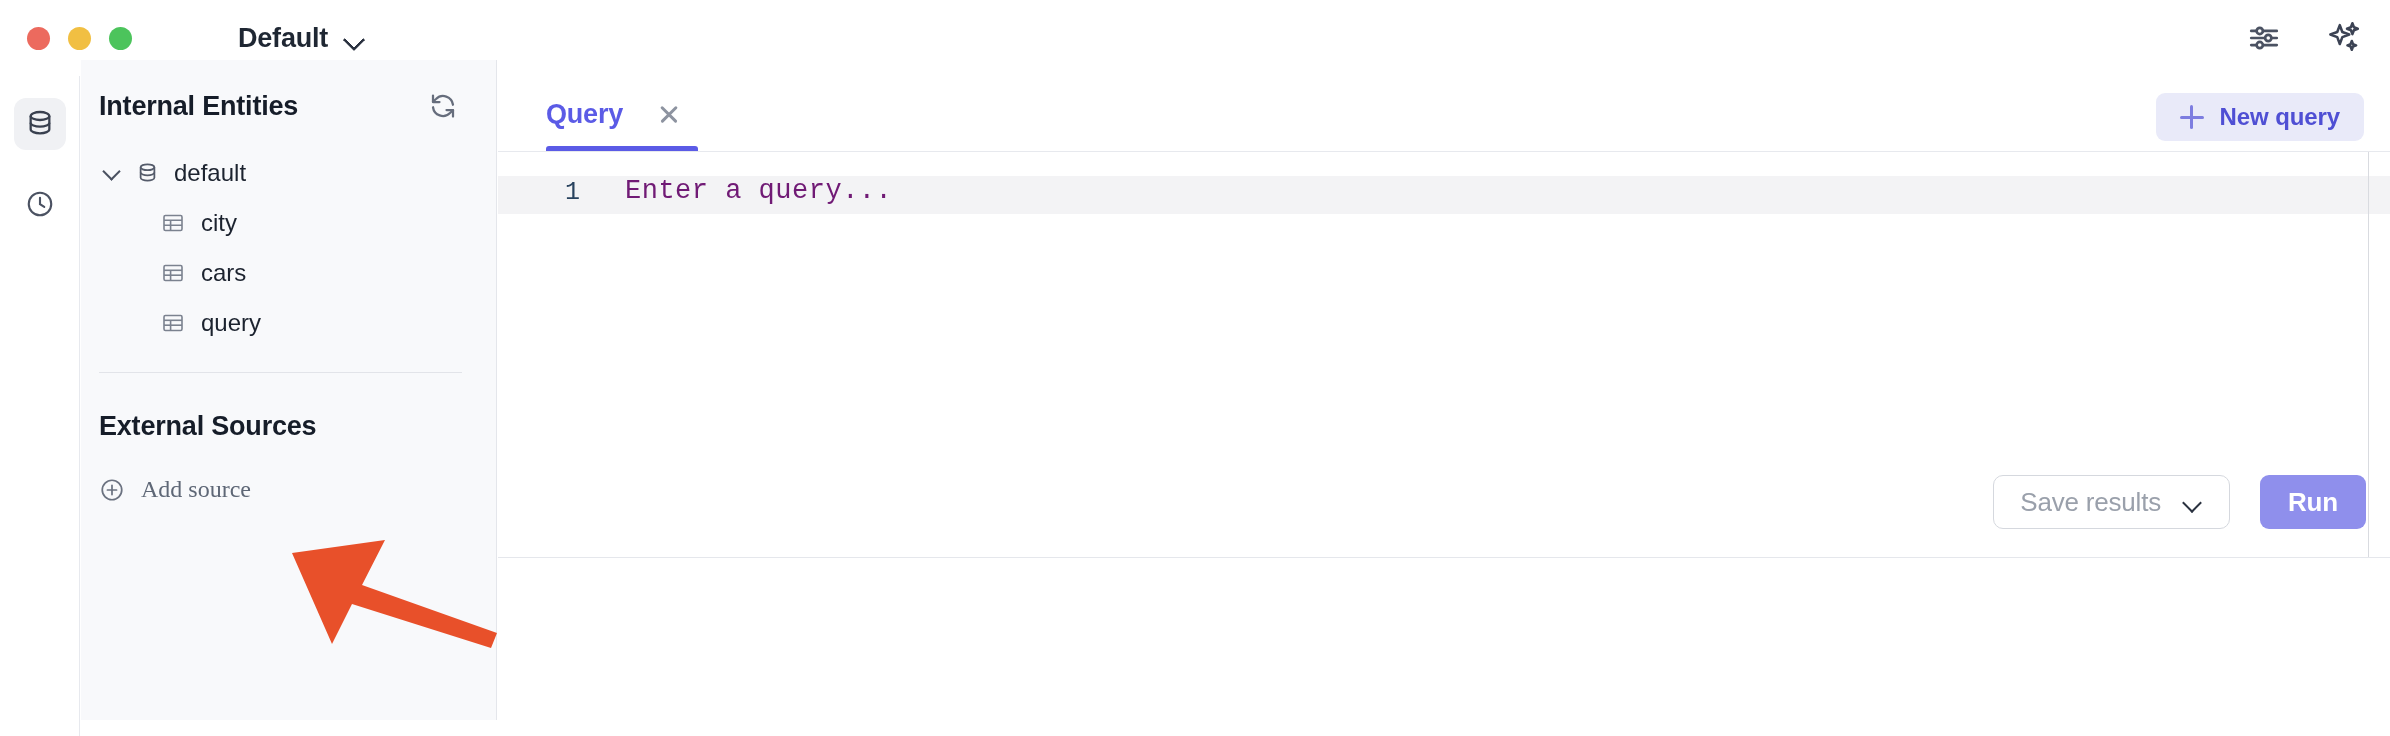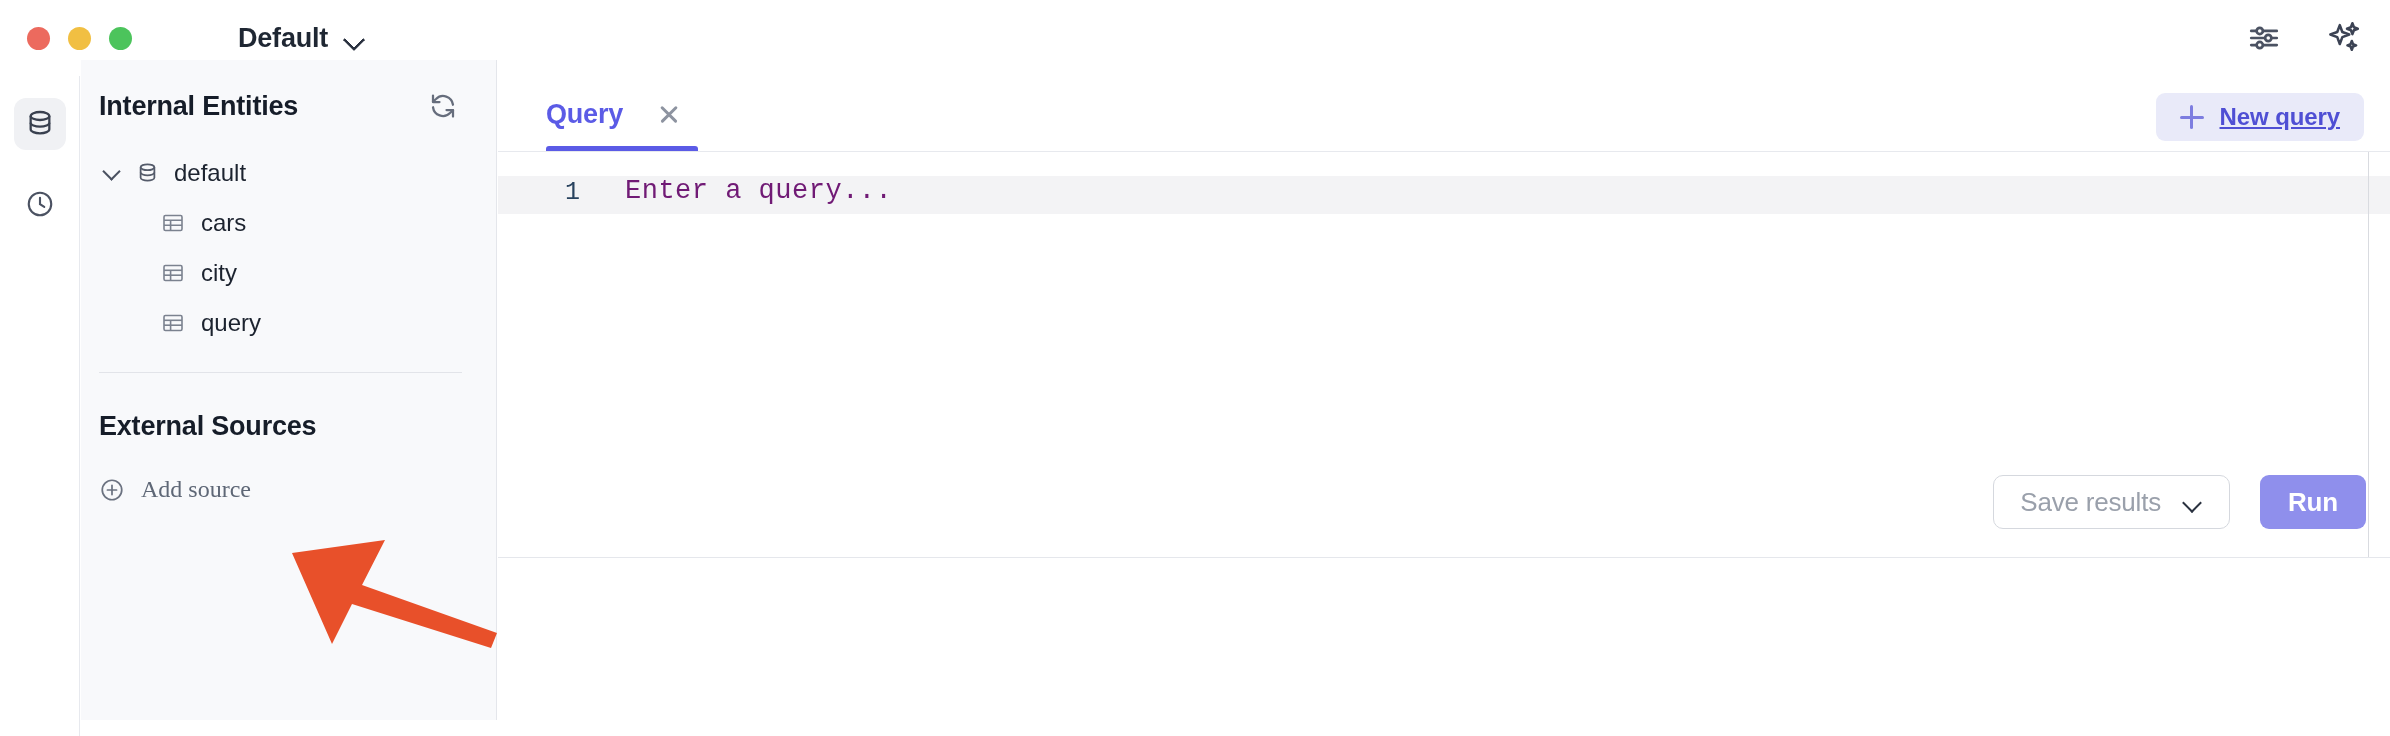--- a/index.html
+++ b/index.html
@@ -174,21 +174,20 @@
   .tab-close::before { transform: rotate(45deg); }
   .tab-close::after  { transform: rotate(-45deg); }
 
   .new-query {
     position: absolute; right: 26px; top: 17px;
     display: flex; align-items: center; gap: 16px;
     height: 48px; padding: 0 24px;
     background: #e9eaf9; border-radius: 9px;
     font-size: 24px; font-weight: bold; color: #4f4fd4;
     letter-spacing: -0.1px;
-    text-decoration: underline;
   }
   .plus {
     width: 24px; height: 24px; position: relative; flex: none;
   }
   .plus::before, .plus::after {
     content: ""; position: absolute; background: #7d7de0; border-radius: 2px;
   }
   .plus::before { left: 0; top: 10.5px; width: 24px; height: 3px; }
   .plus::after  { top: 0; left: 10.5px; height: 24px; width: 3px; }
 
@@ -344,33 +343,33 @@
 
       <div class="tree-row table">
         <span>
           <svg width="24" height="24" viewBox="0 0 24 24" fill="none" stroke="#7b828f" stroke-width="1.6" style="display:block">
             <rect x="3" y="4.5" width="18" height="15" rx="1.4"></rect>
             <line x1="3" y1="9.3" x2="21" y2="9.3"></line>
             <line x1="3" y1="14.2" x2="21" y2="14.2"></line>
             <line x1="9.6" y1="9.3" x2="9.6" y2="19.5"></line>
           </svg>
         </span>
-        <span>cars</span>
+        <span>city</span>
       </div>
 
       <div class="tree-row table">
         <span>
           <svg width="24" height="24" viewBox="0 0 24 24" fill="none" stroke="#7b828f" stroke-width="1.6" style="display:block">
             <rect x="3" y="4.5" width="18" height="15" rx="1.4"></rect>
             <line x1="3" y1="9.3" x2="21" y2="9.3"></line>
             <line x1="3" y1="14.2" x2="21" y2="14.2"></line>
             <line x1="9.6" y1="9.3" x2="9.6" y2="19.5"></line>
           </svg>
         </span>
-        <span>city</span>
+        <span>cars</span>
       </div>
 
       <div class="tree-row table">
         <span>
           <svg width="24" height="24" viewBox="0 0 24 24" fill="none" stroke="#7b828f" stroke-width="1.6" style="display:block">
             <rect x="3" y="4.5" width="18" height="15" rx="1.4"></rect>
             <line x1="3" y1="9.3" x2="21" y2="9.3"></line>
             <line x1="3" y1="14.2" x2="21" y2="14.2"></line>
             <line x1="9.6" y1="9.3" x2="9.6" y2="19.5"></line>
           </svg>

